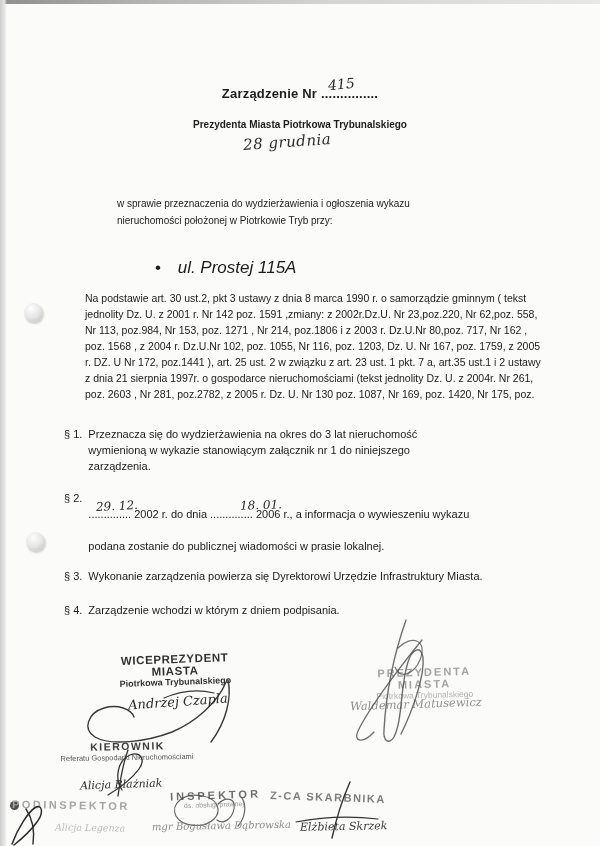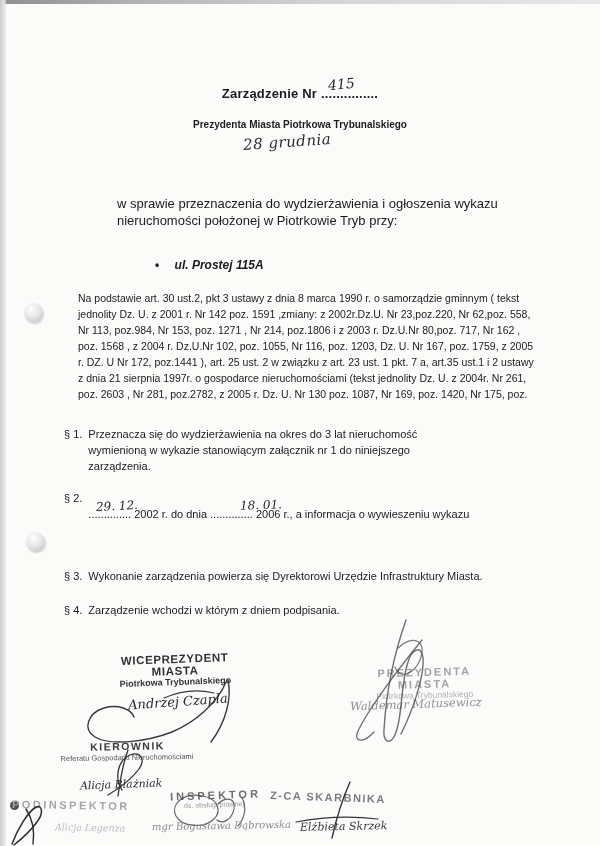--- a/index.html
+++ b/index.html
@@ -17,25 +17,25 @@
     box-shadow:1px 2px 2px rgba(0,0,0,0.18); }
   .abs { position:absolute; }
   .center { text-align:center; }
   .bold { font-weight:bold; }
   .title-line { top:86px; left:0; width:600px; font-size:13px; font-weight:bold; letter-spacing:0.2px; }
   .issuer-line { top:119px; left:0; width:600px; font-size:10px; font-weight:bold; }
   .date-line { top:144px; left:0; width:600px; font-size:13px; font-weight:bold; }
   .hand { font-family:"DejaVu Serif", serif; font-style:italic; color:#2b2b2b; }
   .hand-number { left:328px; top:76px; font-size:14px; transform:rotate(-5deg); }
   .hand-date { left:243px; top:133px; font-size:15px; transform:rotate(-4deg); letter-spacing:0.5px; }
-  .subject { left:117px; top:195px; width:400px; font-size:13px; line-height:17px; white-space:pre-line; }
-  .bullet-row { left:155px; top:258px; font-size:12px; font-weight:bold; font-style:italic; }
+  .subject { left:117px; top:195px; width:400px; font-size:10px; line-height:17px; white-space:pre-line; }
+  .bullet-row { left:155px; top:258px; font-size:17px; font-weight:normal; font-style:italic; }
   .bullet-row .marker { font-style:normal; margin-right:12px; }
   .legal { left:78px; top:290px; width:475px; font-size:10.5px; line-height:16px; }
-  .legal .lines { white-space:pre-line; }
+  .legal .lines { white-space:pre-line;margin-left:7px; }
   .section { left:64px; display:flex; align-items:flex-start; font-size:11px; line-height:16px; }
   .section .marker { flex:0 0 auto; margin-right:6px; white-space:nowrap; }
   .section .body { white-space:pre-line; position:relative; width:480px; }
   .sec1 { top:426px; }
   .sec2 { top:490px; }
   .sec3 { top:568px; }
   .sec4 { top:602px; }
   .line3 { position:relative; white-space:normal; }
   .hand-inline { position:absolute; font-size:12px; white-space:nowrap; }
   .hand-29 { left:8px; top:-8px; transform:rotate(-3deg); }
@@ -112,20 +112,21 @@
   </div>
 
   <div class="abs section sec2">
     <span class="marker">§ 2.</span>
     <div class="body">
       <div class="line3">
         <span>..............</span><span> 2002 r. do dnia </span><span>..............</span><span> 2006 r., a informacja o wywieszeniu wykazu</span>
         <span class="hand hand-inline hand-29">29. 12.</span>
         <span class="hand hand-inline hand-18">18. 01.</span>
       </div>
+      <div>podana zostanie do publicznej wiadomości w prasie lokalnej.</div>
     </div>
   </div>
 
   <div class="abs section sec3">
     <span class="marker">§ 3.</span>
     <div class="body">Wykonanie zarządzenia powierza się Dyrektorowi Urzędzie Infrastruktury Miasta.</div>
   </div>
 
   <div class="abs section sec4">
     <span class="marker">§ 4.</span>

